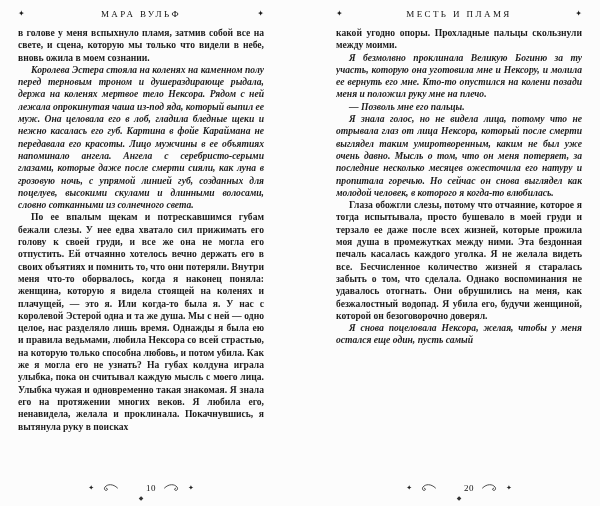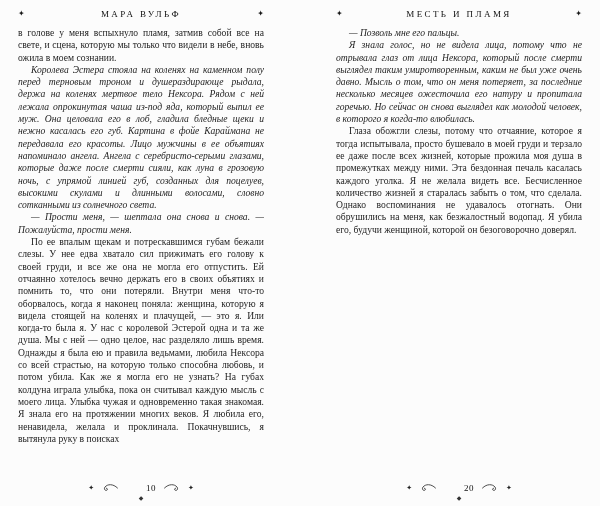--- a/index.html
+++ b/index.html
@@ -43,21 +43,21 @@
     color: #161616;
     line-height: 8px;
   }
   .text-column {
     flex: 1 1 auto;
     overflow: hidden;
     text-align: justify;
     font-size: 9.6px;
     line-height: 12.3px;
   }
-  .text-column p { margin: 0; text-indent: 13px; }
+  .text-column p { margin: 0; text-indent: 13px; font-weight: bold; }
   .text-column p.noindent { text-indent: 0; }
   .text-column p.italic { font-style: italic; }
   .page-footer {
     height: 32px;
     display: flex;
     flex-direction: column;
     align-items: center;
     justify-content: flex-end;
     padding-bottom: 1px;
   }
@@ -96,21 +96,20 @@
 
   <div class="page">
     <div class="page-header">
       <span class="star">✦</span>
       <h1 class="header-title">МАРА ВУЛЬФ</h1>
       <span class="star">✦</span>
     </div>
     <div class="text-column">
         <p class="noindent">в голове у меня вспыхнуло пламя, затмив собой все на свете, и сцена, которую мы только что видели в небе, вновь ожила в моем сознании.</p>
         <p class="italic">Королева Эстера стояла на коленях на каменном полу перед терновым троном и душераздирающе рыдала, держа на коленях мертвое тело Нексора. Рядом с ней лежала опрокинутая чаша из-под яда, который выпил ее муж. Она целовала его в лоб, гладила бледные щеки и нежно касалась его губ. Картина в фойе Караймана не передавала его красоты. Лицо мужчины в ее объятиях напоминало ангела. Ангела с серебристо-серыми глазами, которые даже после смерти сияли, как луна в грозовую ночь, с упрямой линией губ, созданных для поцелуев, высокими скулами и длинными волосами, словно сотканными из солнечного света.</p>
-        <p class="italic">— Прости меня, — шептала она снова и снова. — Пожалуйста, прости меня.</p>
         <p>По ее впалым щекам и потрескавшимся губам бежали слезы. У нее едва хватало сил прижимать его голову к своей груди, и все же она не могла его отпустить. Ей отчаянно хотелось вечно держать его в своих объятиях и помнить то, что они потеряли. Внутри меня что-то оборвалось, когда я наконец поняла: женщина, которую я видела стоящей на коленях и плачущей, — это я. Или когда-то была я. У нас с королевой Эстерой одна и та же душа. Мы с ней — одно целое, нас разделяло лишь время. Однажды я была ею и правила ведьмами, любила Нексора со всей страстью, на которую только способна любовь, и потом убила. Как же я могла его не узнать? На губах колдуна играла улыбка, пока он считывал каждую мысль с моего лица. Улыбка чужая и одновременно такая знакомая. Я знала его на протяжении многих веков. Я любила его, ненавидела, желала и проклинала. Покачнувшись, я вытянула руку в поисках</p>
       </div>
     <div class="page-footer">
       <div class="f-row">
         <span class="f-star">✦</span>
         <svg class="vine" width="16" height="10" viewBox="0 0 16 10" aria-hidden="true">
           <path d="M15.5 5 C11 0.5 5.5 1 3 4 C1.8 5.5 2.6 7.6 4.3 7.4 C5.8 7.2 5.9 5.3 4.5 5.2" fill="none" stroke="#3a3a3a" stroke-width="0.9" stroke-linecap="round"></path>
         </svg>
         <span class="f-num">10</span>
         <svg class="vine mirror" width="16" height="10" viewBox="0 0 16 10" aria-hidden="true">
@@ -122,23 +121,26 @@
     </div>
   </div>
 
   <div class="page">
     <div class="page-header">
       <span class="star">✦</span>
       <h1 class="header-title">МЕСТЬ И ПЛАМЯ</h1>
       <span class="star">✦</span>
     </div>
     <div class="text-column">
+        <p class="noindent">какой угодно опоры. Прохладные пальцы скользнули между моими.</p>
+        <p class="italic">Я безмолвно проклинала Великую Богиню за ту участь, которую она уготовила мне и Нексору, и молила ее вернуть его мне. Кто-то опустился на колени позади меня и положил руку мне на плечо.</p>
         <p class="italic">— Позволь мне его пальцы.</p>
         <p class="italic">Я знала голос, но не видела лица, потому что не отрывала глаз от лица Нексора, который после смерти выглядел таким умиротворенным, каким не был уже очень давно. Мысль о том, что он меня потеряет, за последние несколько месяцев ожесточила его натуру и пропитала горечью. Но сейчас он снова выглядел как молодой человек, в которого я когда-то влюбилась.</p>
         <p>Глаза обожгли слезы, потому что отчаяние, которое я тогда испытывала, просто бушевало в моей груди и терзало ее даже после всех жизней, которые прожила моя душа в промежутках между ними. Эта бездонная печаль касалась каждого уголка. Я не желала видеть все. Бесчисленное количество жизней я старалась забыть о том, что сделала. Однако воспоминания не удавалось отогнать. Они обрушились на меня, как безжалостный водопад. Я убила его, будучи женщиной, которой он безоговорочно доверял.</p>
+        <p class="italic">Я снова поцеловала Нексора, желая, чтобы у меня остался еще один, пусть самый</p>
       </div>
     <div class="page-footer">
       <div class="f-row">
         <span class="f-star">✦</span>
         <svg class="vine" width="16" height="10" viewBox="0 0 16 10" aria-hidden="true">
           <path d="M15.5 5 C11 0.5 5.5 1 3 4 C1.8 5.5 2.6 7.6 4.3 7.4 C5.8 7.2 5.9 5.3 4.5 5.2" fill="none" stroke="#3a3a3a" stroke-width="0.9" stroke-linecap="round"></path>
         </svg>
         <span class="f-num">20</span>
         <svg class="vine mirror" width="16" height="10" viewBox="0 0 16 10" aria-hidden="true">
           <path d="M15.5 5 C11 0.5 5.5 1 3 4 C1.8 5.5 2.6 7.6 4.3 7.4 C5.8 7.2 5.9 5.3 4.5 5.2" fill="none" stroke="#3a3a3a" stroke-width="0.9" stroke-linecap="round"></path>

